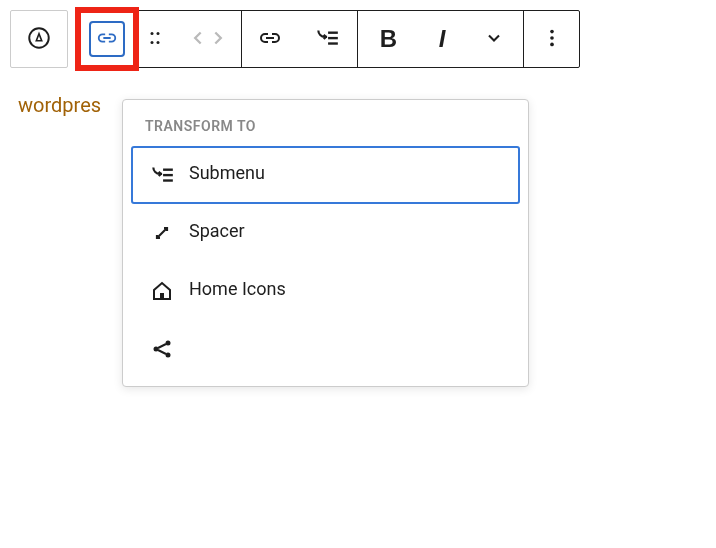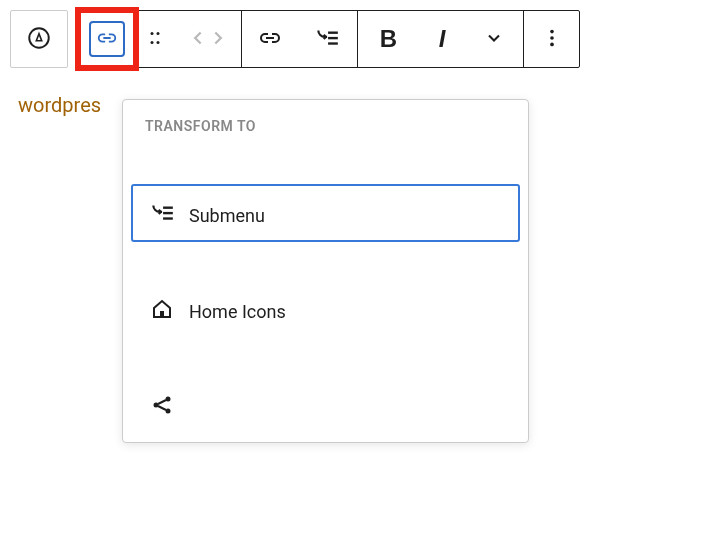--- a/index.html
+++ b/index.html
@@ -90,28 +90,27 @@
       font-size: 14px;
       font-weight: 600;
       letter-spacing: 0.5px;
       color: #888;
       text-transform: uppercase;
       padding: 10px 14px 12px 14px;
     }
 
     .transform-option {
       display: flex;
-      align-items: flex-end;
+      align-items: flex-start;
       gap: 14px;
       padding: 16px 18px;
       border-radius: 3px;
       cursor: pointer;
       font-size: 18px;
       color: #1e1e1e;
-      margin-top: 38px;
     }
 
     .transform-option.selected {
       border: 2px solid #3679d9;
       padding: 14px 16px;
     }
 
     .transform-option .opt-icon {
       width: 26px;
       height: 26px;
@@ -236,20 +235,29 @@
           <path d="M4 5a6 6 0 006 6h2" fill="none" stroke="currentColor" stroke-width="2"></path>
           <rect x="13" y="6" width="9" height="2.2"></rect>
           <rect x="13" y="11" width="9" height="2.2"></rect>
           <rect x="13" y="16" width="9" height="2.2"></rect>
           <path d="M9 13l2-2-2-2" fill="none" stroke="currentColor" stroke-width="2"></path>
         </svg>
     </span>
     <span>Submenu</span>
   </div>
 
+  <div class="transform-option">
+    <span class="opt-icon dark-icon">
+      <svg width="24" height="24" viewBox="0 0 24 24">
+          <path d="M7 17L17 7M7 7h0M17 17h0" fill="none" stroke="currentColor" stroke-width="2.2"></path>
+          <path d="M14 7h3v3M10 17H7v-3" fill="none" stroke="currentColor" stroke-width="2.2"></path>
+        </svg>
+    </span>
+    <span>Spacer</span>
+  </div>
 
 
   <div class="transform-option">
     <span class="opt-icon dark-icon">
       <svg width="24" height="24" viewBox="0 0 24 24">
           <path d="M4 11l8-7 8 7v9H4v-9z" fill="none" stroke="currentColor" stroke-width="2"></path>
           <rect x="10" y="14" width="4" height="6" fill="currentColor"></rect>
         </svg>
     </span>
     <span>Home Icons</span>

